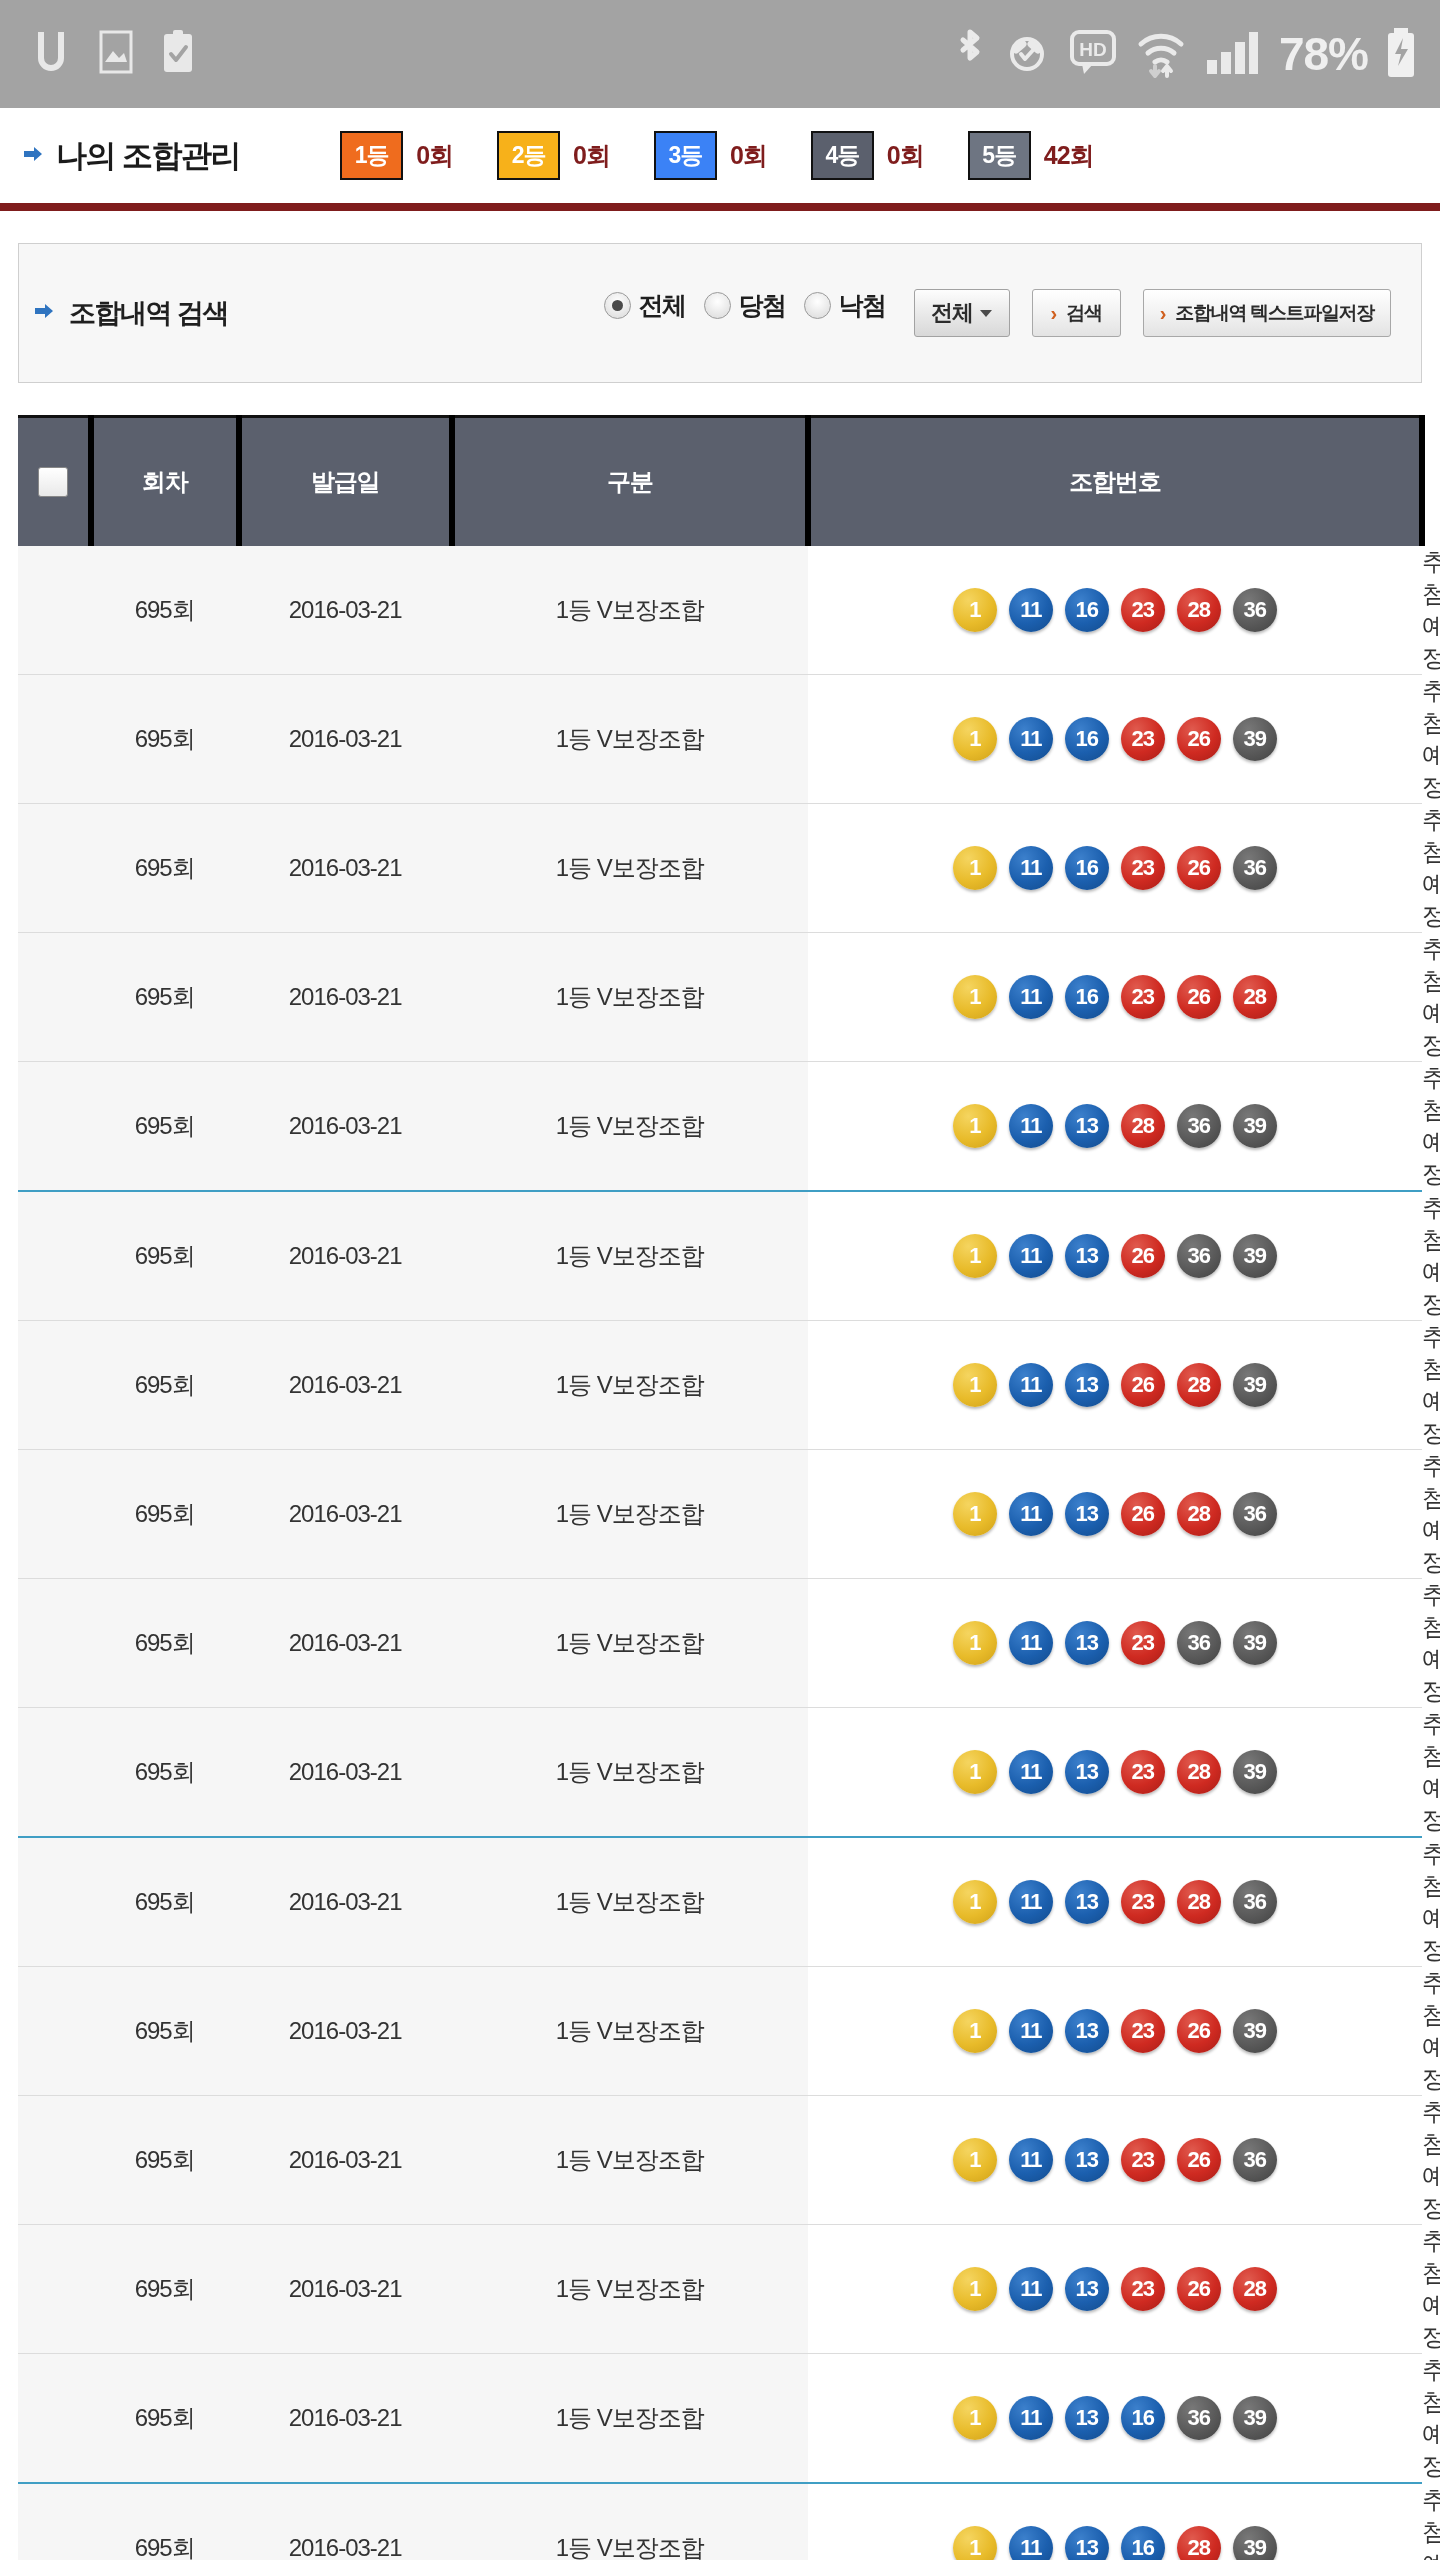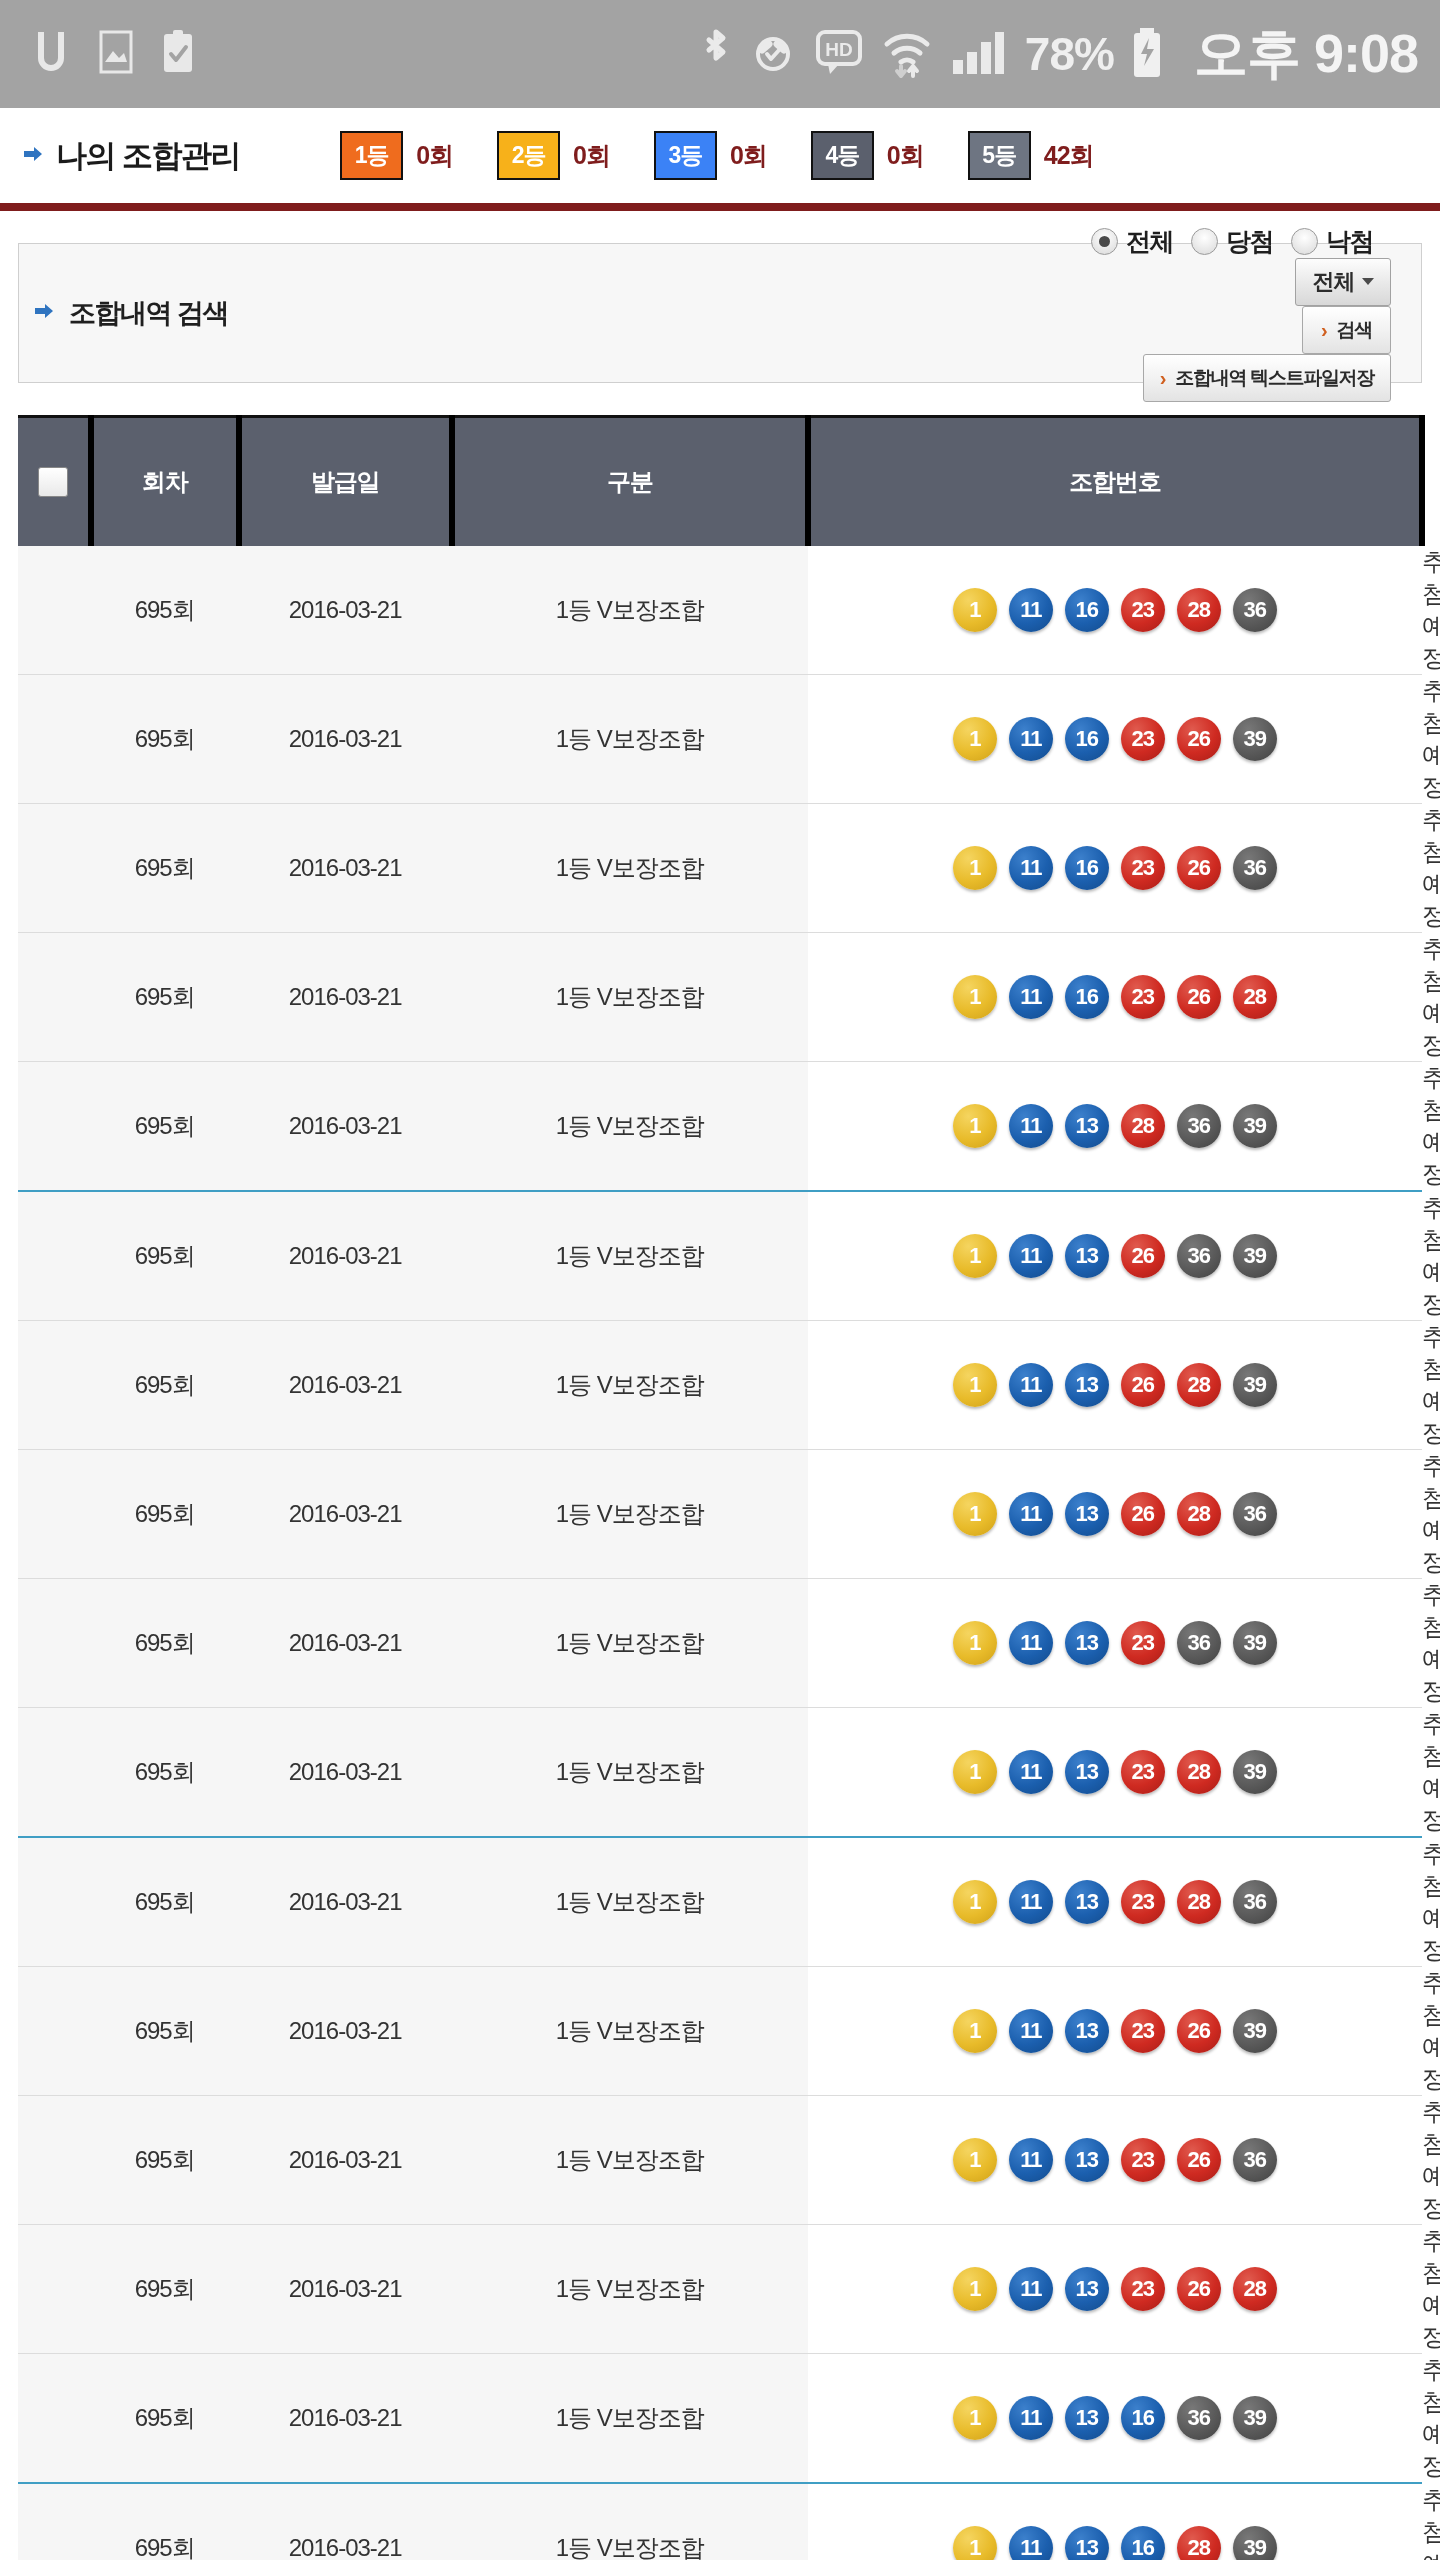--- a/index.html
+++ b/index.html
@@ -99,22 +99,21 @@
     font-size: 27px;
     font-weight: bold;
     color: #1f1f1f;
     letter-spacing: -1.5px;
     margin-left: 14px;
     white-space: nowrap;
   }
   .search-controls {
     margin-left: auto;
     display: flex;
-    align-items: flex-end;
-    flex-direction: column;
+    align-items: flex-start;
   }
   .radio-group { display: flex; align-items: center; gap: 0; }
   .radio-item { display: flex; align-items: center; margin-right: 18px; }
   .radio-dot {
     width: 27px; height: 27px;
     border-radius: 50%;
     border: 1px solid #9a9a9a;
     background: radial-gradient(circle at 50% 35%, #ffffff 0%, #e2e2e2 75%, #cfcfcf 100%);
     position: relative;
     flex: none;
@@ -323,21 +322,20 @@
         </svg>
     </span>
     <span class="sb-batt-text">78%</span>
     <span class="sb-icon">
       <svg width="34" height="56" viewBox="0 0 34 56">
           <rect x="10" y="4" width="14" height="5" fill="#f0f0f0"></rect>
           <rect x="4" y="9" width="26" height="44" rx="3" fill="#f0f0f0"></rect>
           <path d="M19 14l-8 16h6l-3 12 10-17h-7z" fill="#a3a3a3"></path>
         </svg>
     </span>
-    <span class="sb-time">오후 9:08</span>
   </div>
 </div>
 
 <div class="titlebar">
   <span class="arrow-icon">
     <svg width="22" height="20" viewBox="0 0 22 20">
         <path d="M2 7h10V3l8 7-8 7v-4H2z" fill="#2f74c0"></path>
       </svg>
   </span>
   <span class="page-title">나의 조합관리</span>

